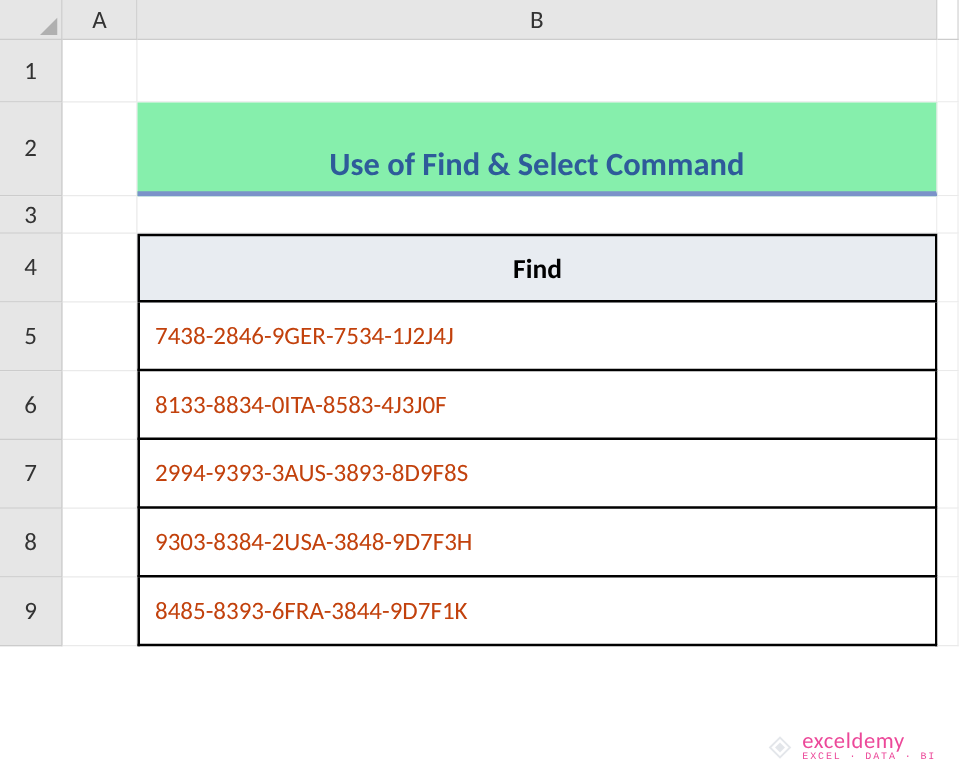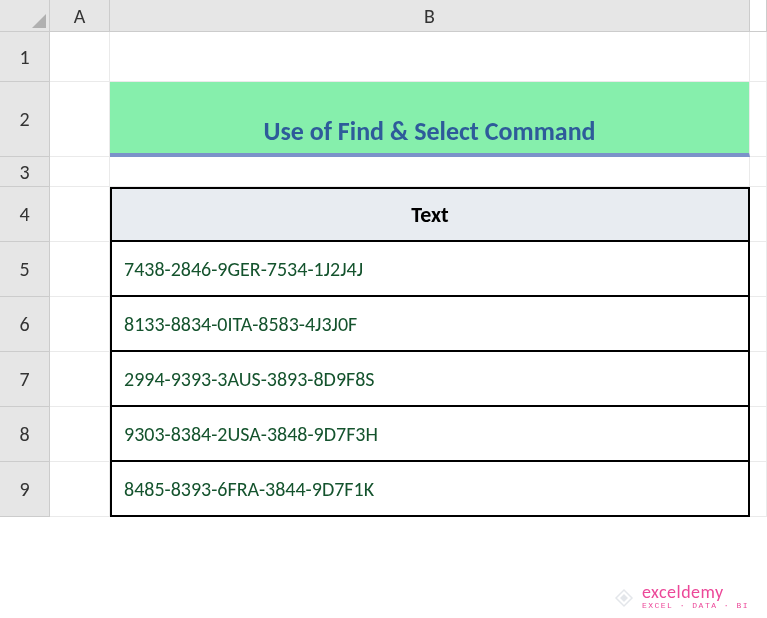--- a/index.html
+++ b/index.html
@@ -69,21 +69,21 @@
     justify-content: center;
     font-weight: bold;
     font-size: 22px;
     color: #000;
   }
   .tbl-cell {
     border-left: 2px solid #000;
     border-right: 2px solid #000;
     border-bottom: 2px solid #000;
     font-size: 20px;
-    color: #14532d;
+    color: #c2410c;
     padding-left: 12px;
   }
   .edge { background: #fff; }
   .watermark {
     position: absolute;
     right: 18px;
     bottom: 8px;
     display: flex;
     align-items: center;
     gap: 6px;
@@ -120,21 +120,21 @@
   </div>
   <div class="cell edge"></div>
 
   <div class="rowhdr">3</div>
   <div class="cell"></div>
   <div class="cell"></div>
   <div class="cell edge"></div>
 
   <div class="rowhdr">4</div>
   <div class="cell"></div>
-  <div class="cell tbl-header">Text</div>
+  <div class="cell tbl-header">Find</div>
   <div class="cell edge"></div>
 
   <div class="rowhdr">5</div>
   <div class="cell"></div>
   <div class="cell tbl-cell">7438-2846-9GER-7534-1J2J4J</div>
   <div class="cell edge"></div>
 
   <div class="rowhdr">6</div>
   <div class="cell"></div>
   <div class="cell tbl-cell">8133-8834-0ITA-8583-4J3J0F</div>

